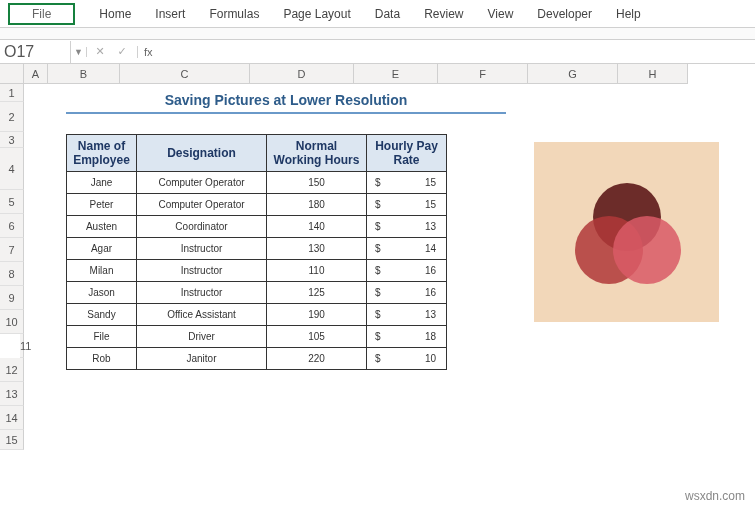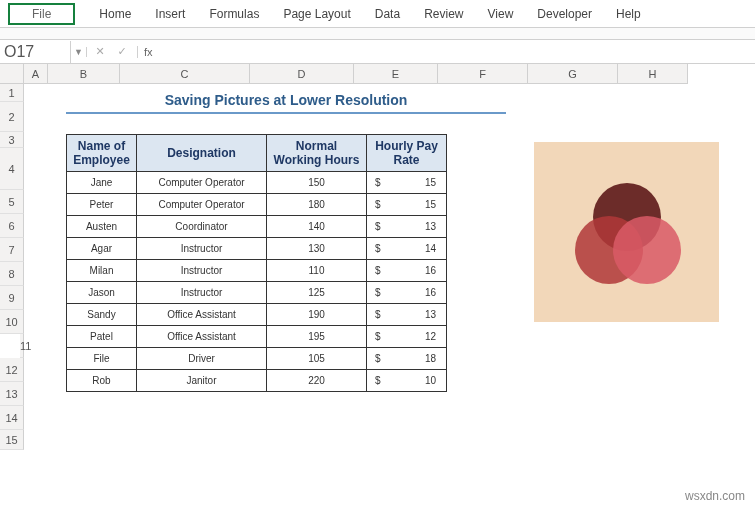--- a/index.html
+++ b/index.html
@@ -164,27 +164,20 @@
             <td class="col-rate">16</td>
           </tr>
           <tr>
             <td class="col-name">Sandy</td>
             <td class="col-desig">Office Assistant</td>
             <td class="col-hours">190</td>
             <td class="col-sym">$</td>
             <td class="col-rate">13</td>
           </tr>
           <tr>
-            <td class="col-name">Patel</td>
-            <td class="col-desig">Office Assistant</td>
-            <td class="col-hours">195</td>
-            <td class="col-sym">$</td>
-            <td class="col-rate">12</td>
-          </tr>
-          <tr>
             <td class="col-name">File</td>
             <td class="col-desig">Driver</td>
             <td class="col-hours">105</td>
             <td class="col-sym">$</td>
             <td class="col-rate">18</td>
           </tr>
           <tr>
             <td class="col-name">Rob</td>
             <td class="col-desig">Janitor</td>
             <td class="col-hours">220</td>

